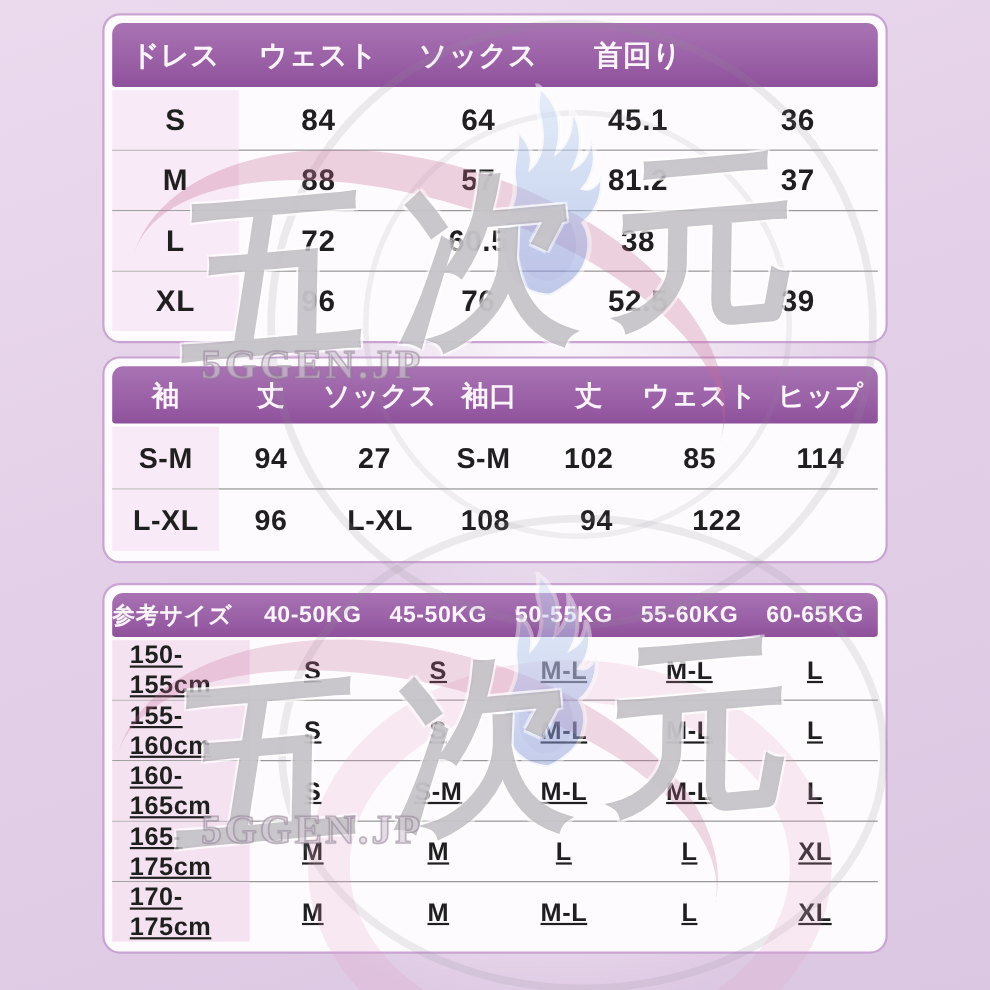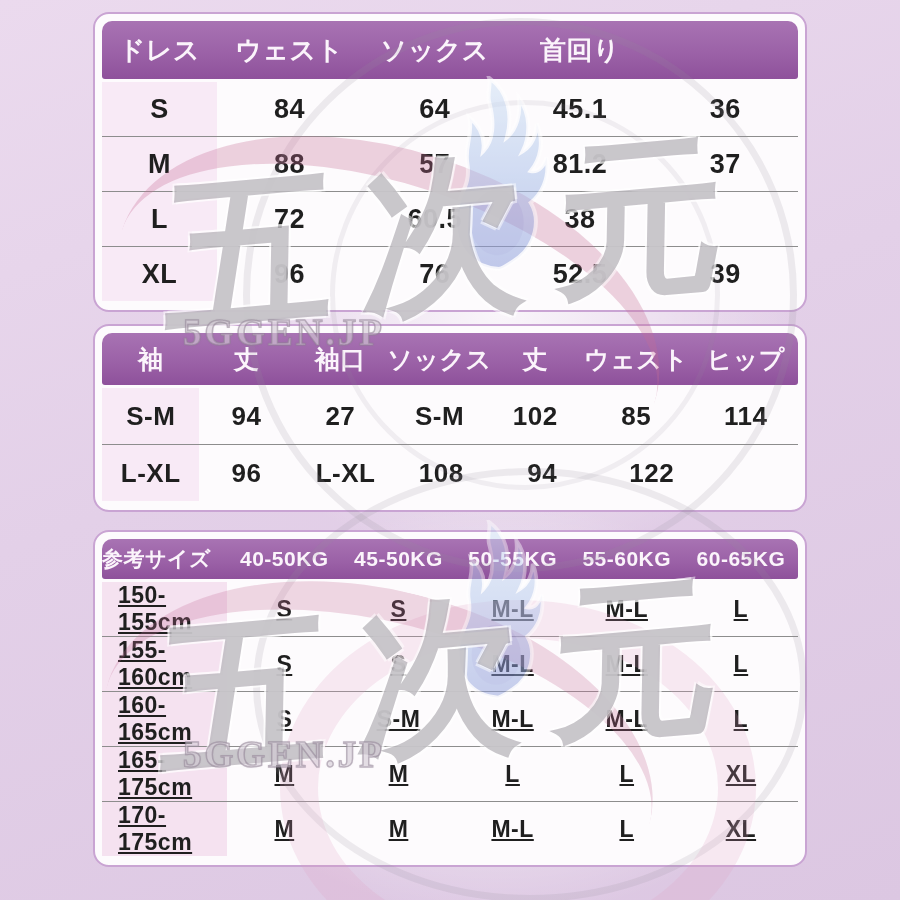--- a/index.html
+++ b/index.html
@@ -130,22 +130,22 @@
       <div class="dc t1c">76</div>
       <div class="dc t1c">52.5</div>
       <div class="dc t1c">39</div>
     </div>
   </div>
 
   <div class="panel p2">
     <div class="thead">
       <div class="hc t2c0">袖</div>
       <div class="hc t2c1">丈</div>
+      <div class="hc t2c3">ソックス</div>
       <div class="hc t2c2">袖口</div>
-      <div class="hc t2c3">ソックス</div>
       <div class="hc t2c4">丈</div>
       <div class="hc t2c5">ウェスト</div>
       <div class="hc t2c6">ヒップ</div>
     </div>
     <div class="trow">
       <div class="dc t2c0">S-M</div>
       <div class="dc t2c1">94</div>
       <div class="dc t2c2">27</div>
       <div class="dc t2c3">S-M</div>
       <div class="dc t2c4">102</div>

